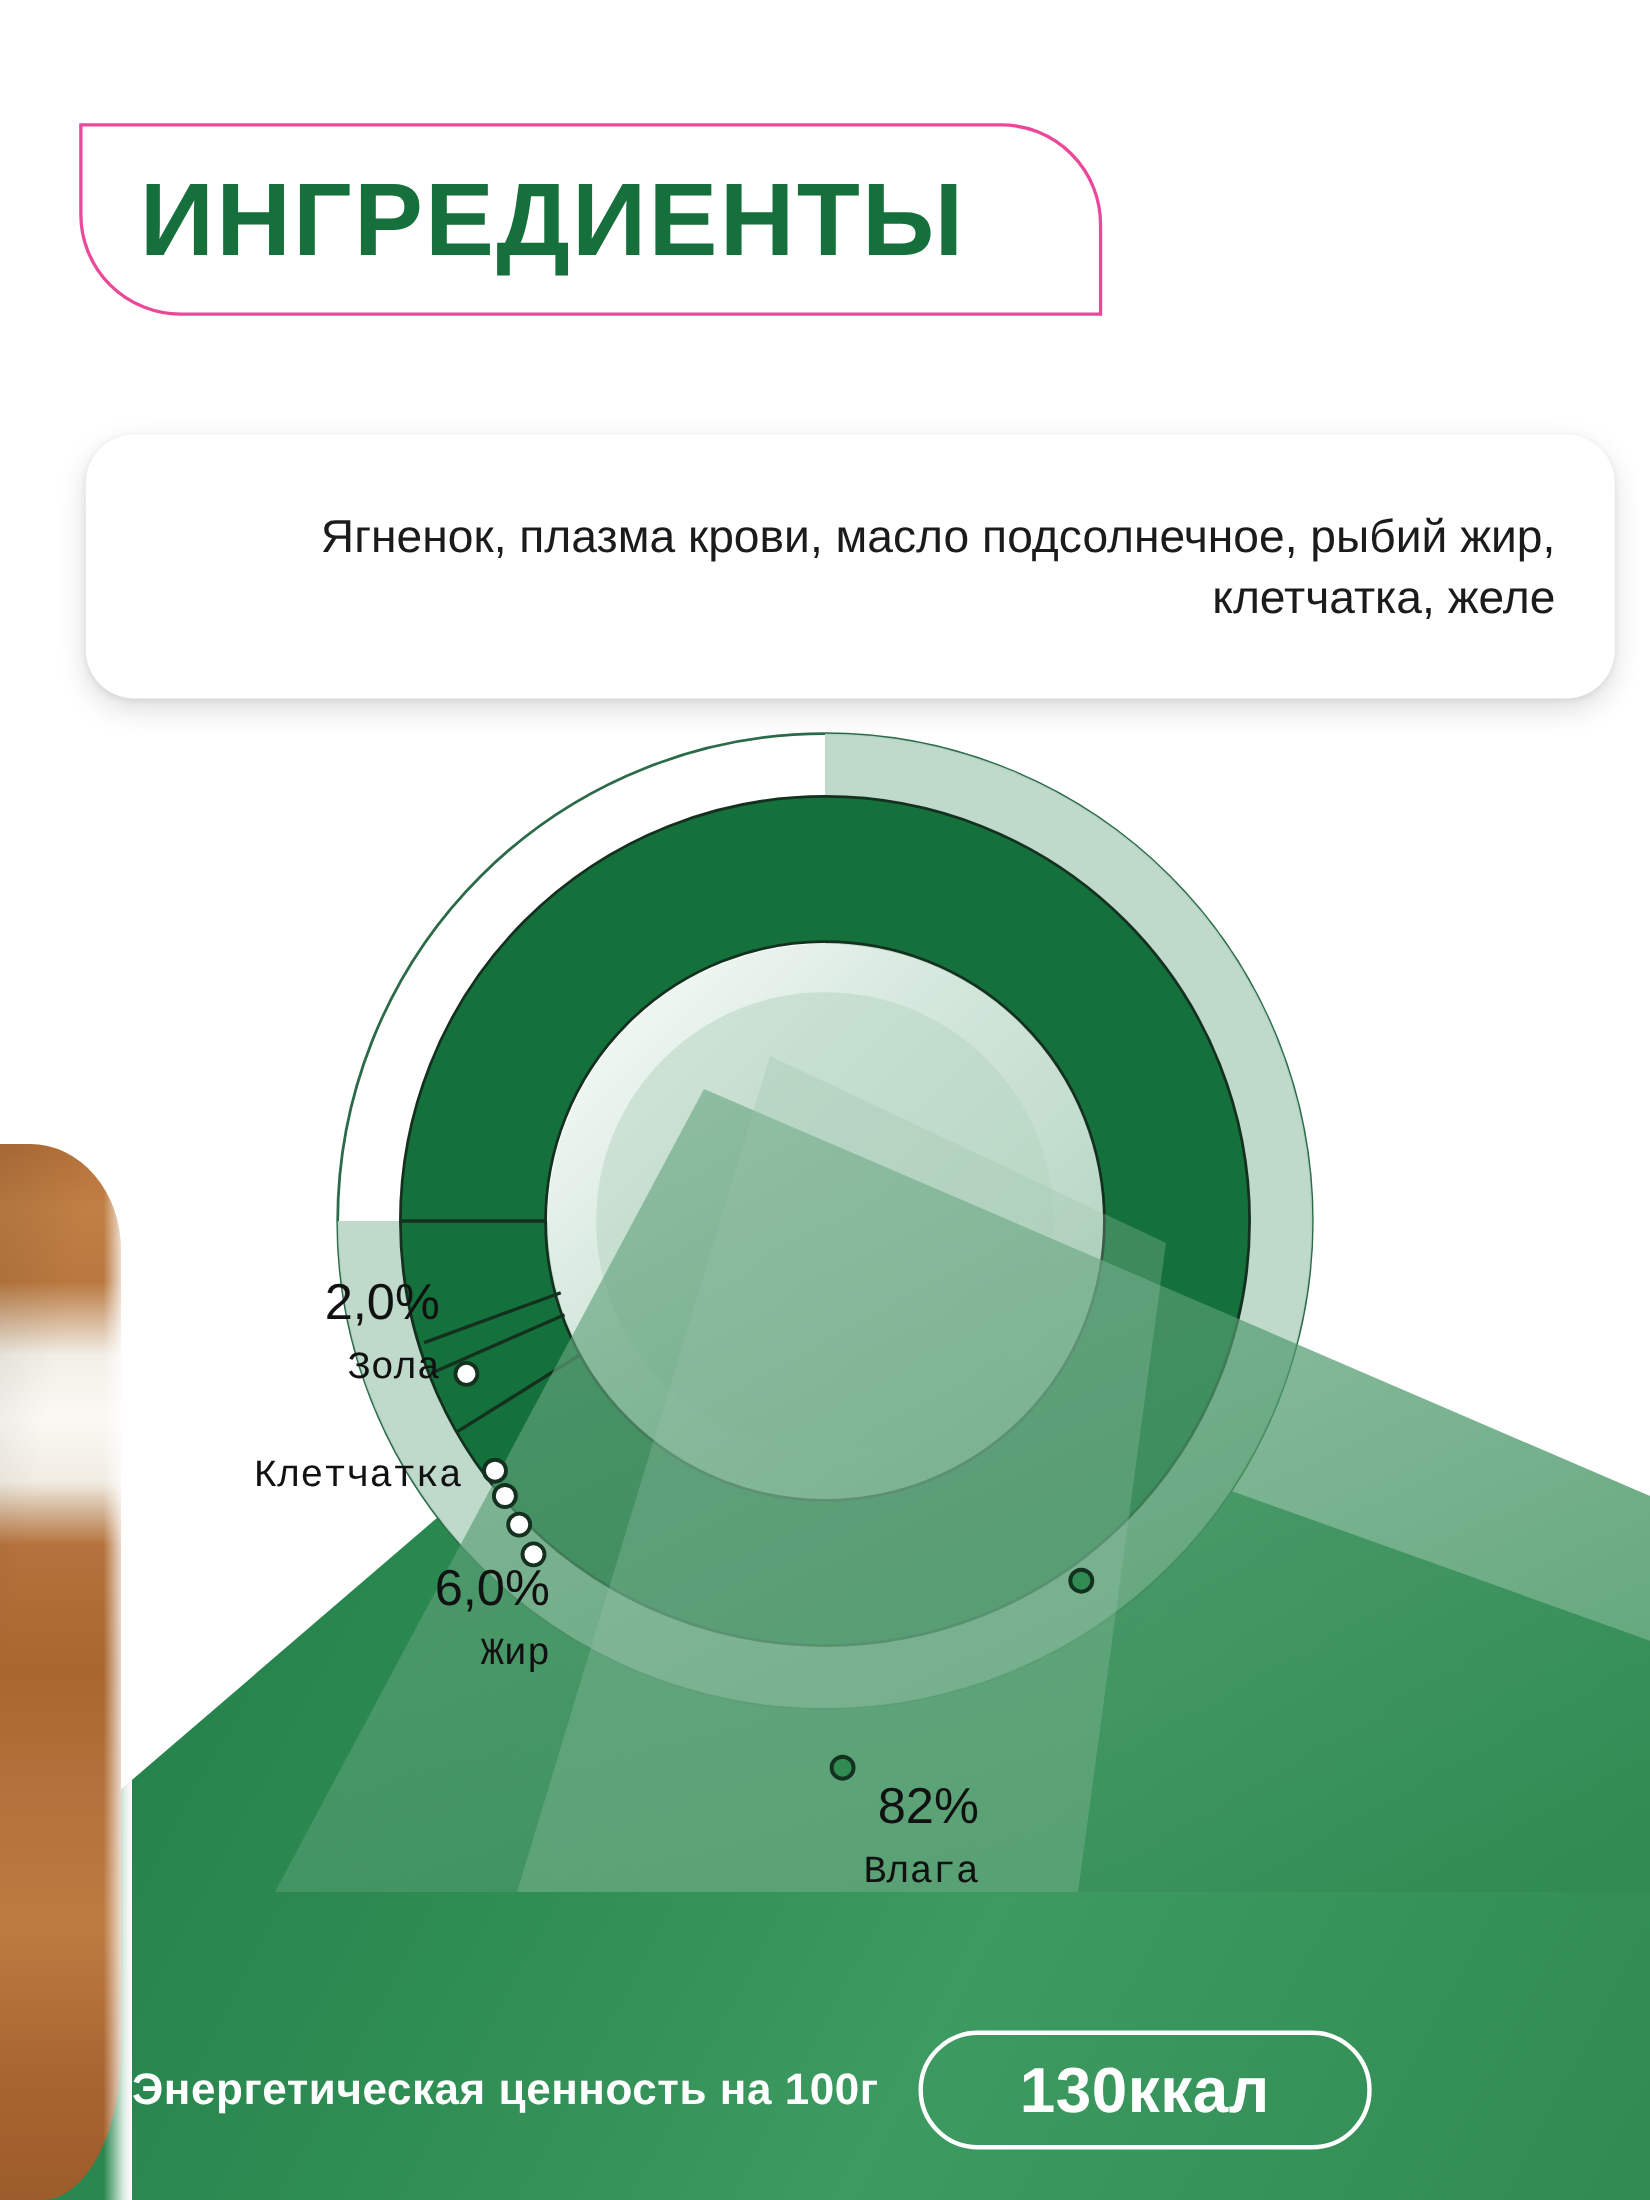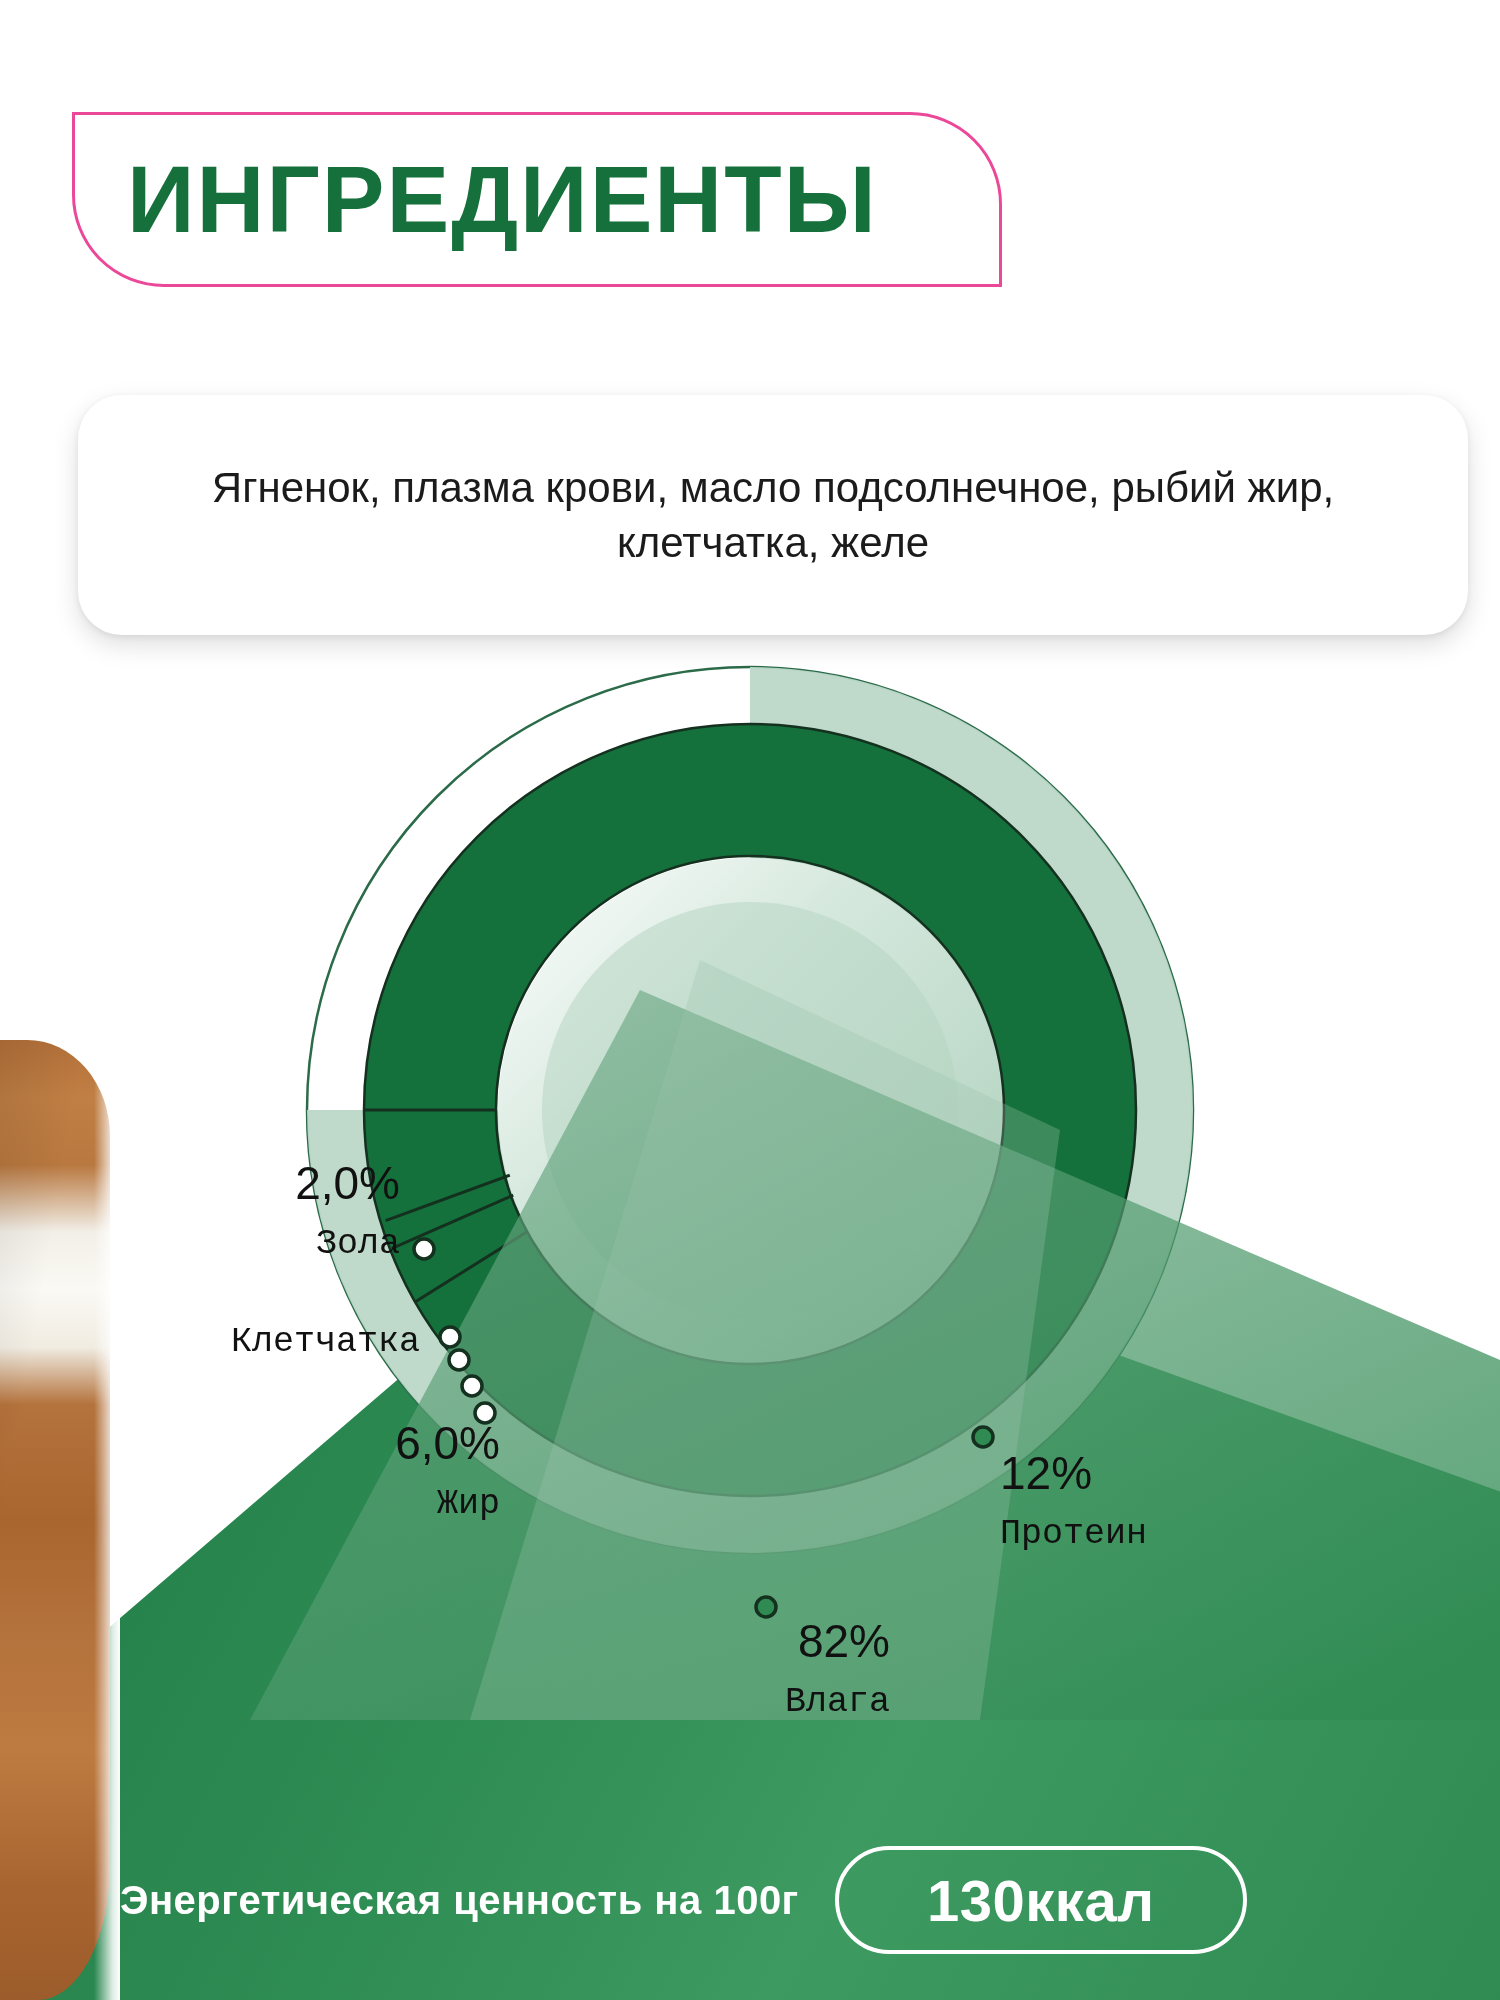--- a/index.html
+++ b/index.html
@@ -108,21 +108,21 @@
     box-shadow: 0 10px 26px rgba(0,0,0,.13), 0 2px 6px rgba(0,0,0,.07);
     z-index: 6;
     display: flex;
     align-items: center;
     justify-content: center;
   }
   .ingredients-text {
     font-size: 42px;
     line-height: 1.32;
     color: #1b1b1b;
-    text-align: center;
+    text-align: right;
     padding: 0 54px;
     font-weight: 400;
   }
 
   
   .chart-area {
     position: absolute;
     left: 0;
     top: 660px;
     width: 1500px;
@@ -286,24 +286,20 @@
 
   <div class="callout ta-right" style="left:90px; top:1305px; width:330px;">
     <span class="nm">Клетчатка</span>
   </div>
 
   <div class="callout ta-right" style="left:180px; top:1420px; width:320px;">
     <span class="pct">6,0%</span>
     <span class="nm">Жир</span>
   </div>
 
-  <div class="callout ta-left" style="left:1000px; top:1450px; width:320px;">
-    <span class="pct">12%</span>
-    <span class="nm">Протеин</span>
-  </div>
 
   <div class="callout ta-center" style="left:640px; top:1618px; width:250px;">
     <span class="pct">82%</span>
     <span class="nm">Влага</span>
   </div>
 
   <div class="footer-row">
     <div class="energy-label">Энергетическая ценность на 100г</div>
     <div class="kcal-pill">
       <div class="kcal-text">130ккал</div>

